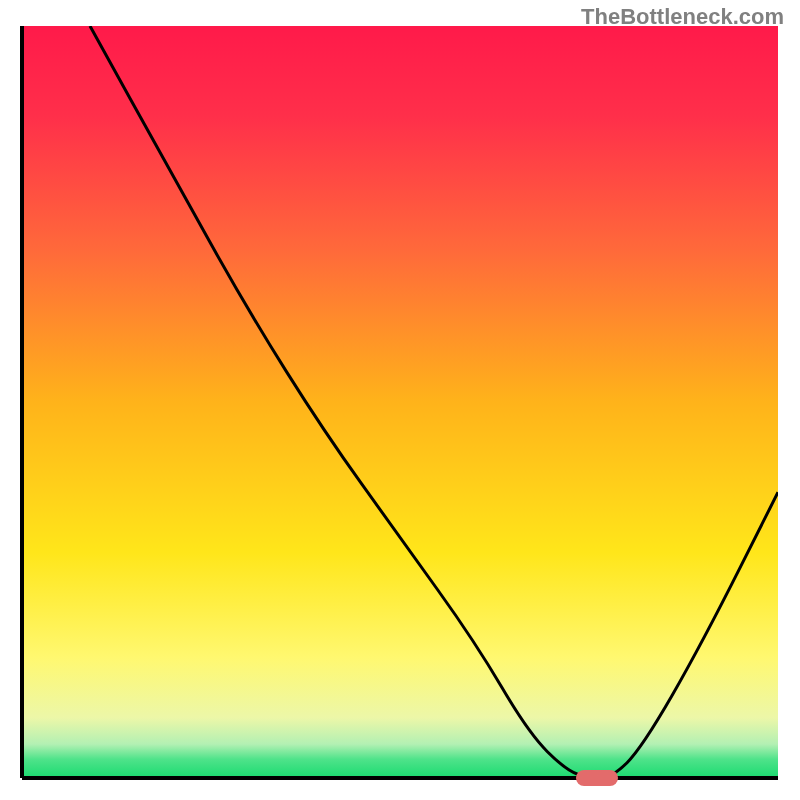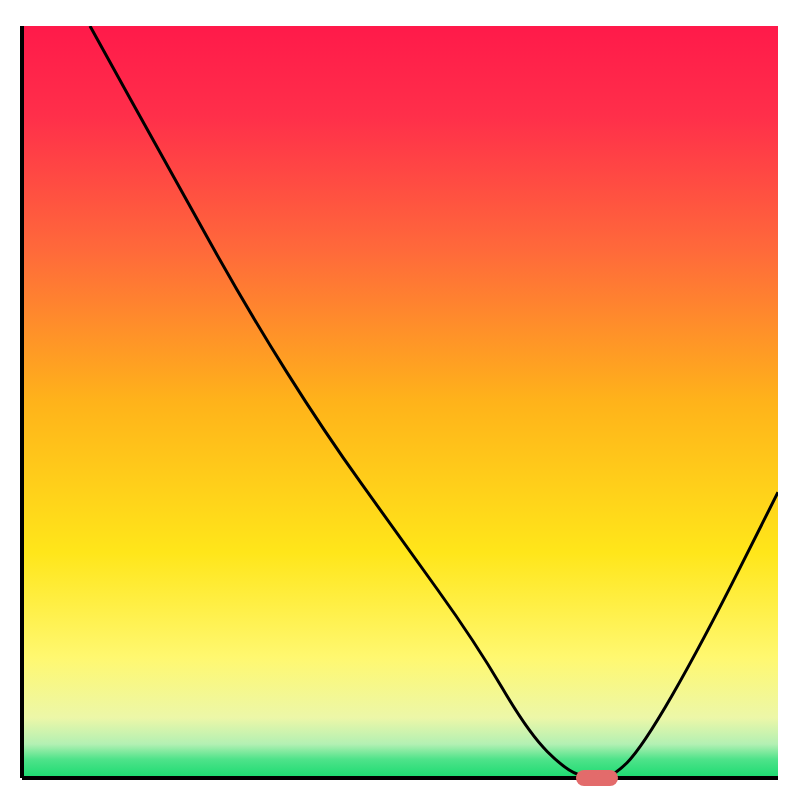--- a/index.html
+++ b/index.html
@@ -39,20 +39,21 @@
     background: #e36b6b;
     transform: translate(-50%, -50%);
     z-index: 5;
   }
 </style>
 </head>
 <body>
 
 <div class="chart-container">
 
+  <div class="watermark">TheBottleneck.com</div>
 
   <svg class="plot" viewBox="0 0 800 800">
     <defs>
       <linearGradient id="heat" x1="0" y1="0" x2="0" y2="1">
       <stop offset="0.00%" stop-color="#ff1a4a"></stop>
           <stop offset="12.00%" stop-color="#ff2f4a"></stop>
           <stop offset="30.00%" stop-color="#ff6a3a"></stop>
           <stop offset="50.00%" stop-color="#ffb31a"></stop>
           <stop offset="70.00%" stop-color="#ffe61a"></stop>
           <stop offset="84.00%" stop-color="#fff870"></stop>

